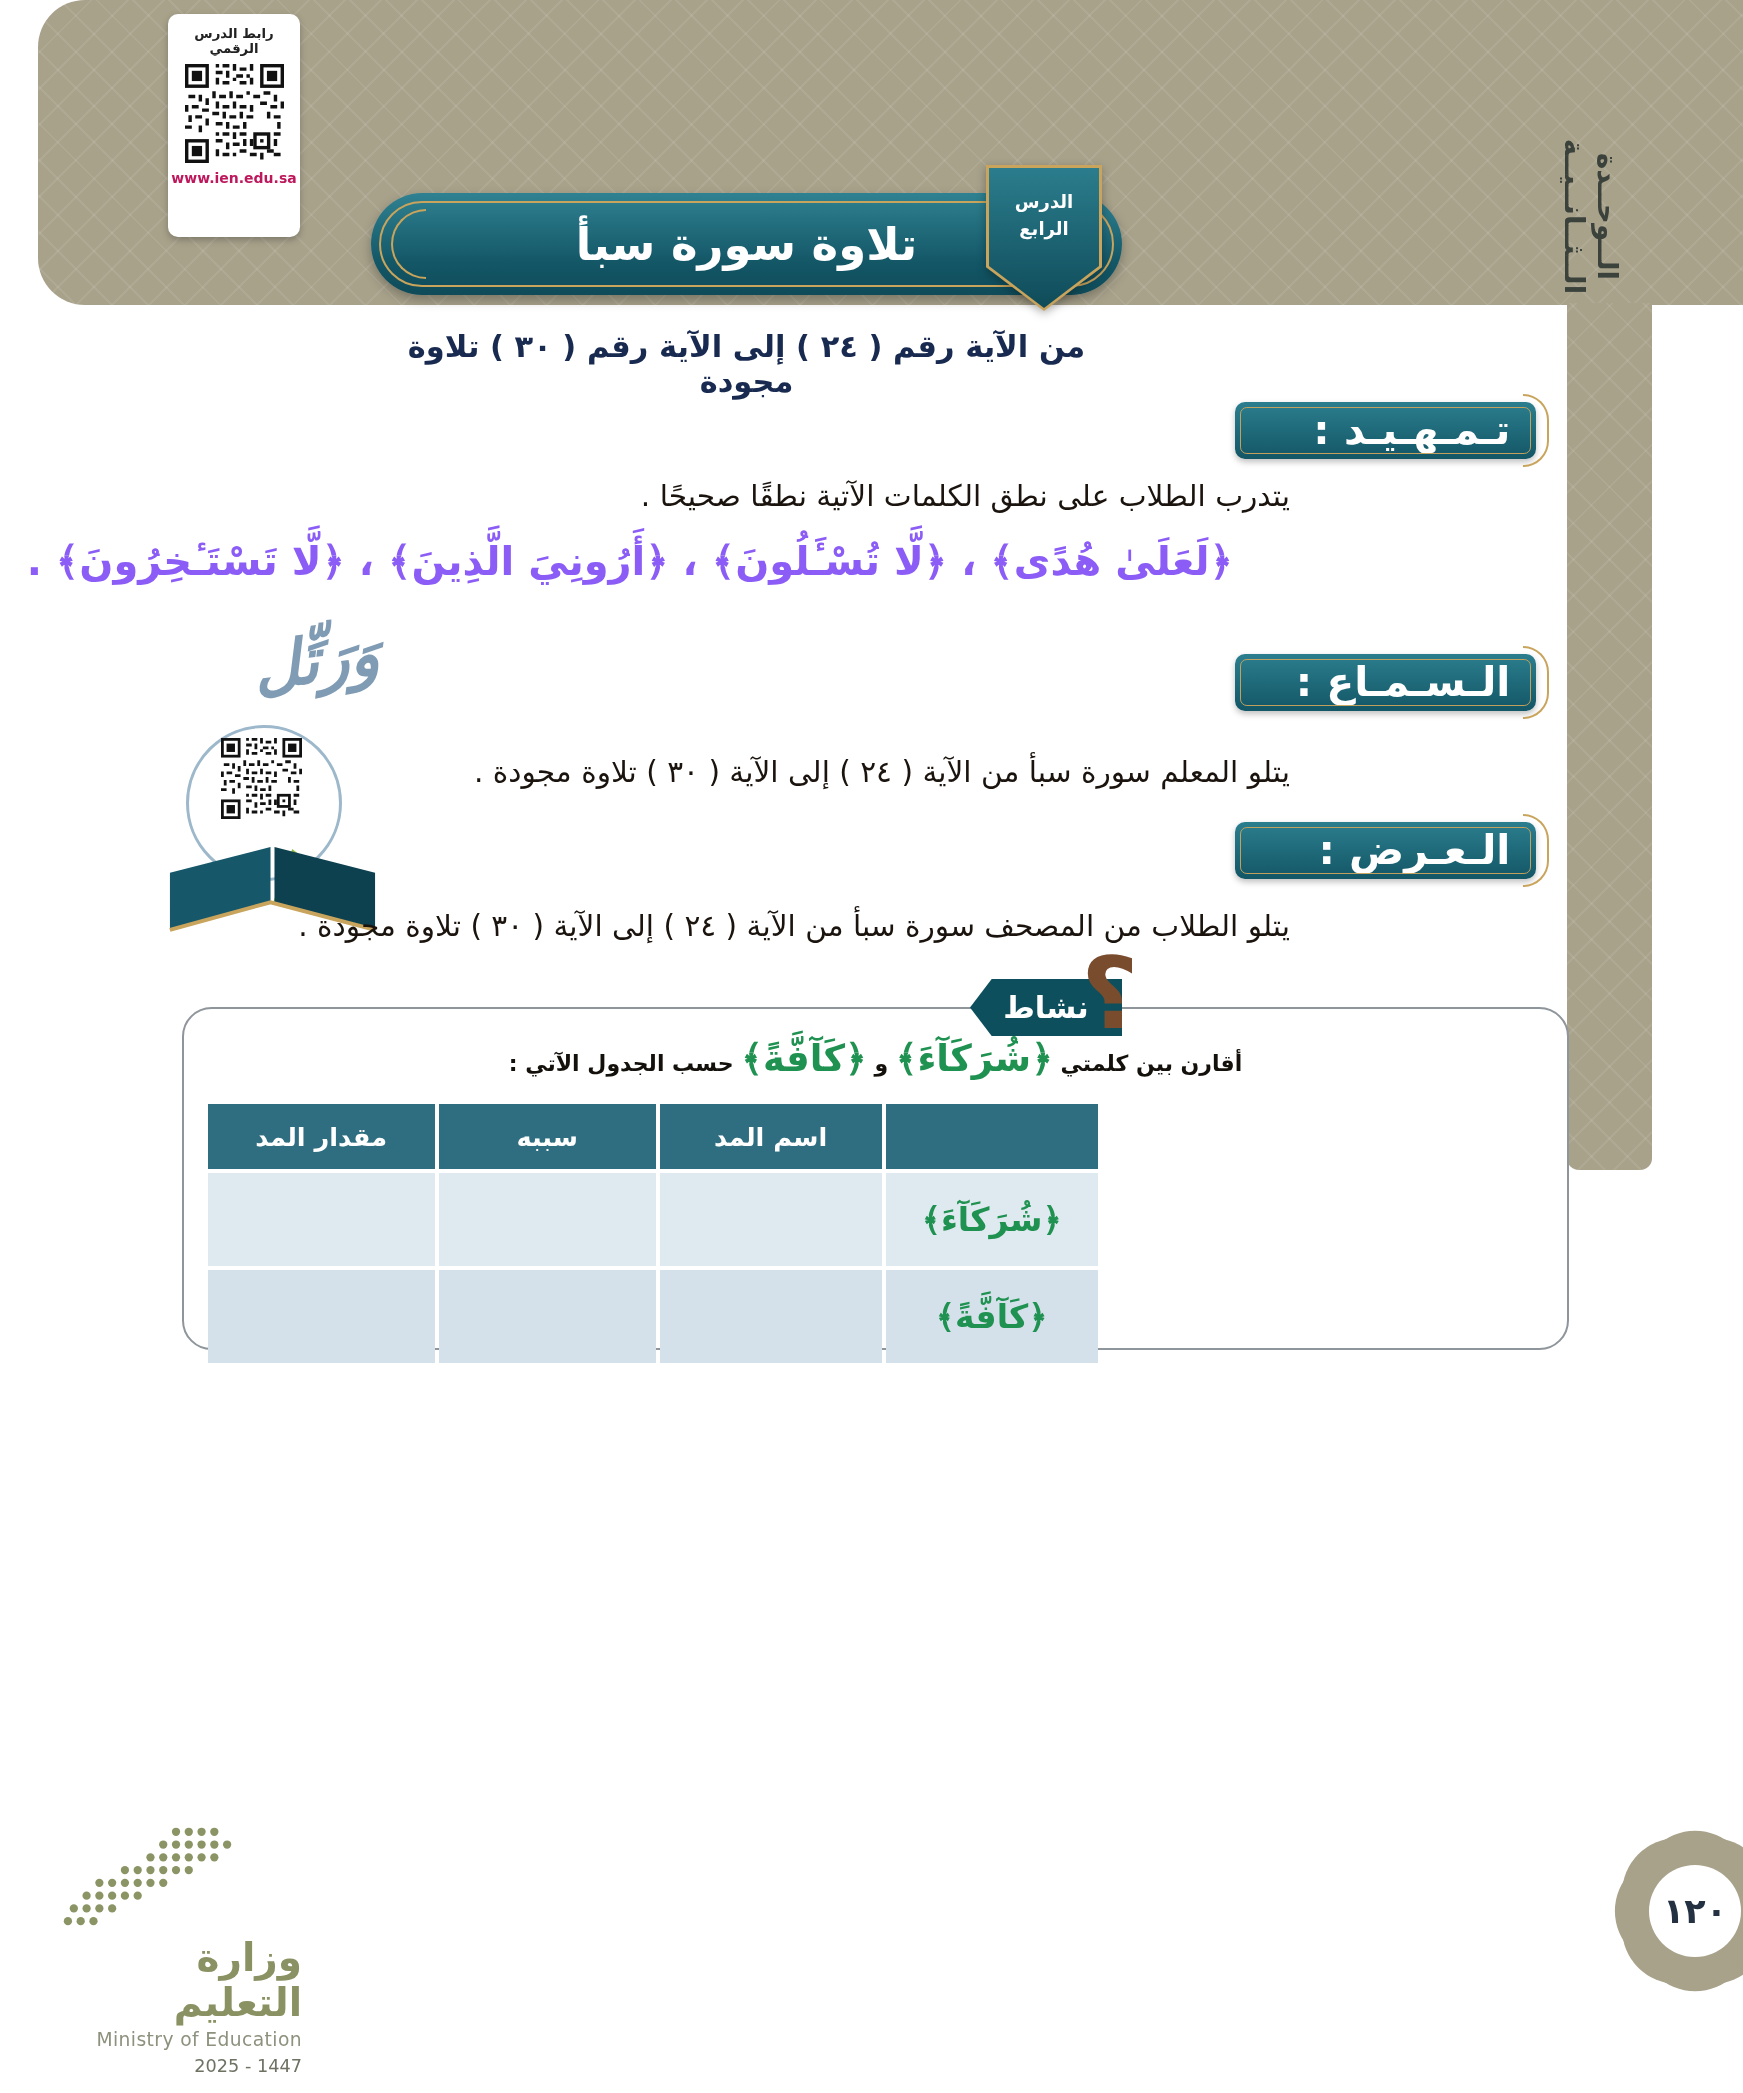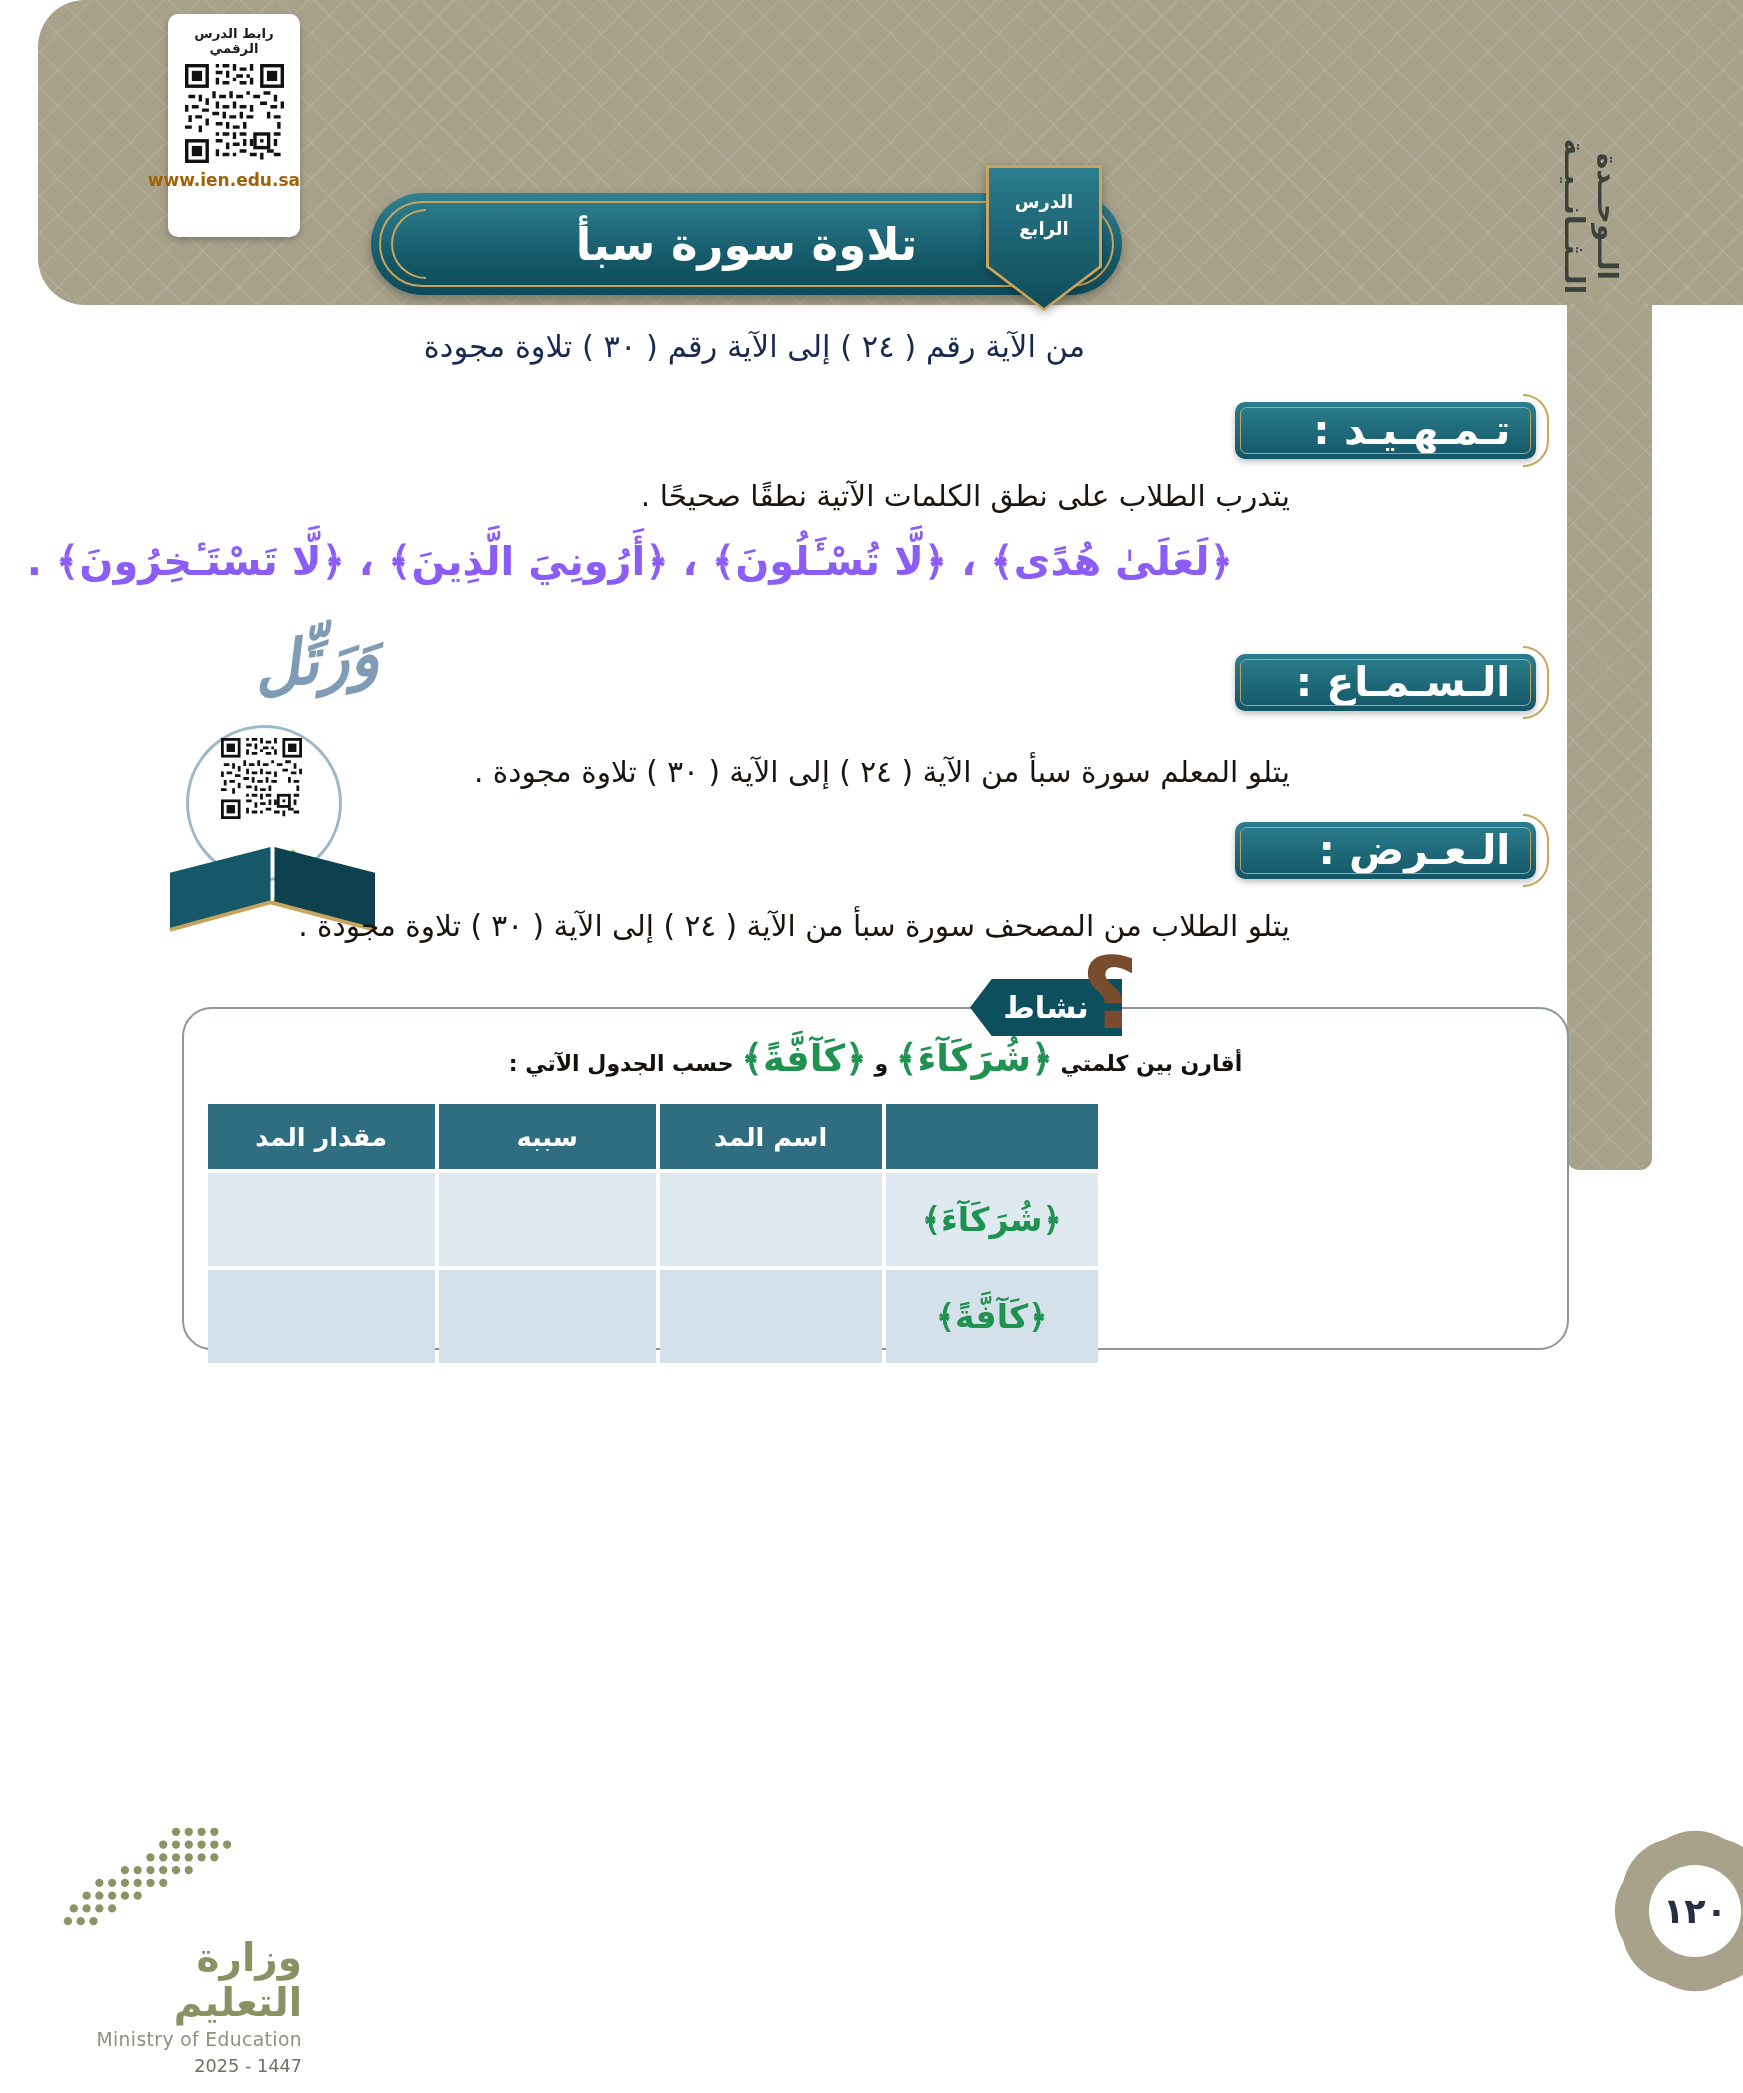--- a/index.html
+++ b/index.html
@@ -14,21 +14,21 @@
   .olive-band{position:absolute;top:0;left:39px;right:0;height:305px;border-radius:47px 0 0 47px;}
   .olive-strip{position:absolute;top:303px;right:91px;width:85px;height:867px;border-radius:0 0 11.8px 11.8px;}
   .unit-label{position:absolute;top:200px;right:21.7px;width:227px;height:33px;line-height:33px;
     transform:rotate(90deg);font-size:27.6px;font-weight:bold;color:#3b423c;text-align:center;}
 
   
   .qr-panel{position:absolute;top:13.8px;left:169px;width:132px;height:223px;background:#fff;
     border-radius:9.9px;box-shadow:0 3px 7.9px rgba(0,0,0,.25);text-align:center;padding-top:11.8px;box-sizing:border-box;z-index:2;}
   .qr-panel-title{font-size:13.3px;font-weight:bold;color:#222;}
   .qr-svg{width:99px;height:99px;margin:8.9px auto 6.9px;display:block;}
-  .qr-url{font-size:17px;font-weight:bold;color:#a16207;text-align:center;}
+  .qr-url{font-size:14px;font-weight:bold;color:#be185d;text-align:center;}
 
   
   .banner{position:absolute;top:193px;left:372px;width:751px;height:102px;border-radius:51px;
     background:linear-gradient(180deg,#2f8191 0%,#135666 70%,#0f4b59 100%);
     box-shadow:0 4.9px 11.8px rgba(0,0,0,.28);}
   .banner::before{content:"";position:absolute;inset:7.9px;border:2px solid #c9a45c;border-radius:43px;}
   .banner::after{content:"";position:absolute;left:19.7px;top:15.8px;bottom:15.8px;width:33px;
     border:2px solid #c9a45c;border-right:none;border-radius:35px 0 0 35px;}
   .banner-title{position:absolute;inset:0;display:flex;align-items:center;justify-content:center;
     color:#fff;font-size:45px;font-weight:bold;}
@@ -36,22 +36,22 @@
   .lesson-badge{position:absolute;top:165px;left:987px;width:116px;height:146px;z-index:3;
     filter:drop-shadow(0 3px 4.9px rgba(0,0,0,.3));}
   .lesson-badge .shape-outer{position:absolute;inset:0;background:#c9a45c;
     clip-path:polygon(0 0,100% 0,100% 70%,50% 100%,0 70%);}
   .lesson-badge .shape-inner{position:absolute;inset:3px;
     background:linear-gradient(180deg,#2b7d8d,#0f4b59);
     clip-path:polygon(0 0,100% 0,100% 70%,50% 100%,0 70%);
     display:flex;flex-direction:column;align-items:center;padding-top:19.7px;
     color:#fff;font-size:18px;font-weight:bold;line-height:1.5;box-sizing:border-box;}
 
-  .subtitle{position:absolute;top:329px;left:380px;width:751px;text-align:center;
-    font-size:30.5px;font-weight:normal;color:#182a50;}
+  .subtitle{position:absolute;top:329px;left:372px;width:751px;text-align:center;
+    font-size:30.5px;font-weight:bold;color:#182a50;}
 
   
   .sec-head{position:absolute;right:207px;width:301px;height:57px;
     background:linear-gradient(180deg,#2b7e8e,#135666);border-radius:9.9px;
     color:#fff;font-weight:bold;font-size:41px;line-height:57px;padding-right:25.6px;box-sizing:border-box;
     box-shadow:0 3px 6.9px rgba(0,0,0,.25);}
   .sec-head::before{content:"";position:absolute;inset:4.9px;border:1.5px solid rgba(201,164,92,.95);border-radius:6.9px;}
   .sec-head::after{content:"";position:absolute;right:-12.8px;top:-7.9px;width:23.6px;height:calc(100% + 11.8px);
     border:2.5px solid #c9a45c;border-left:none;border-radius:0 29.6px 29.6px 0;}
   .sec-tamheed{top:402px;} .sec-sama{top:654px;} .sec-ard{top:822px;}

